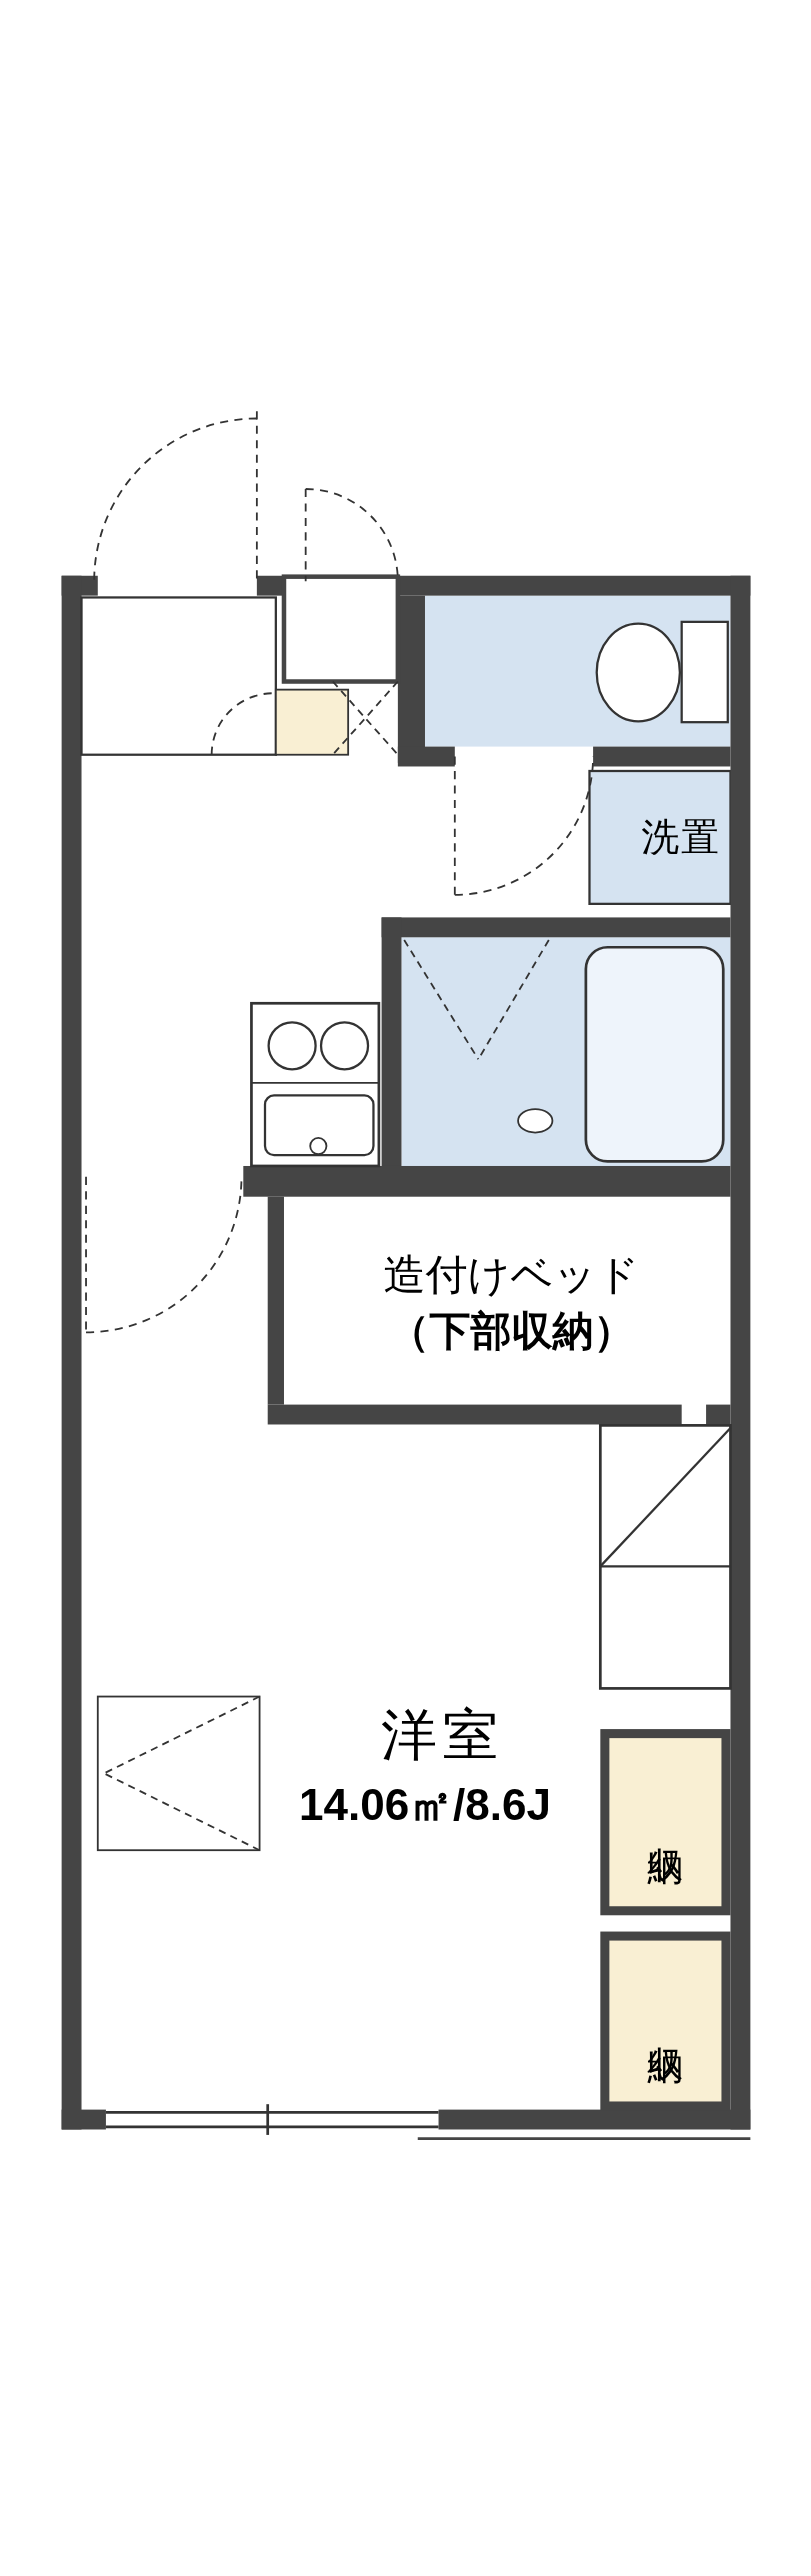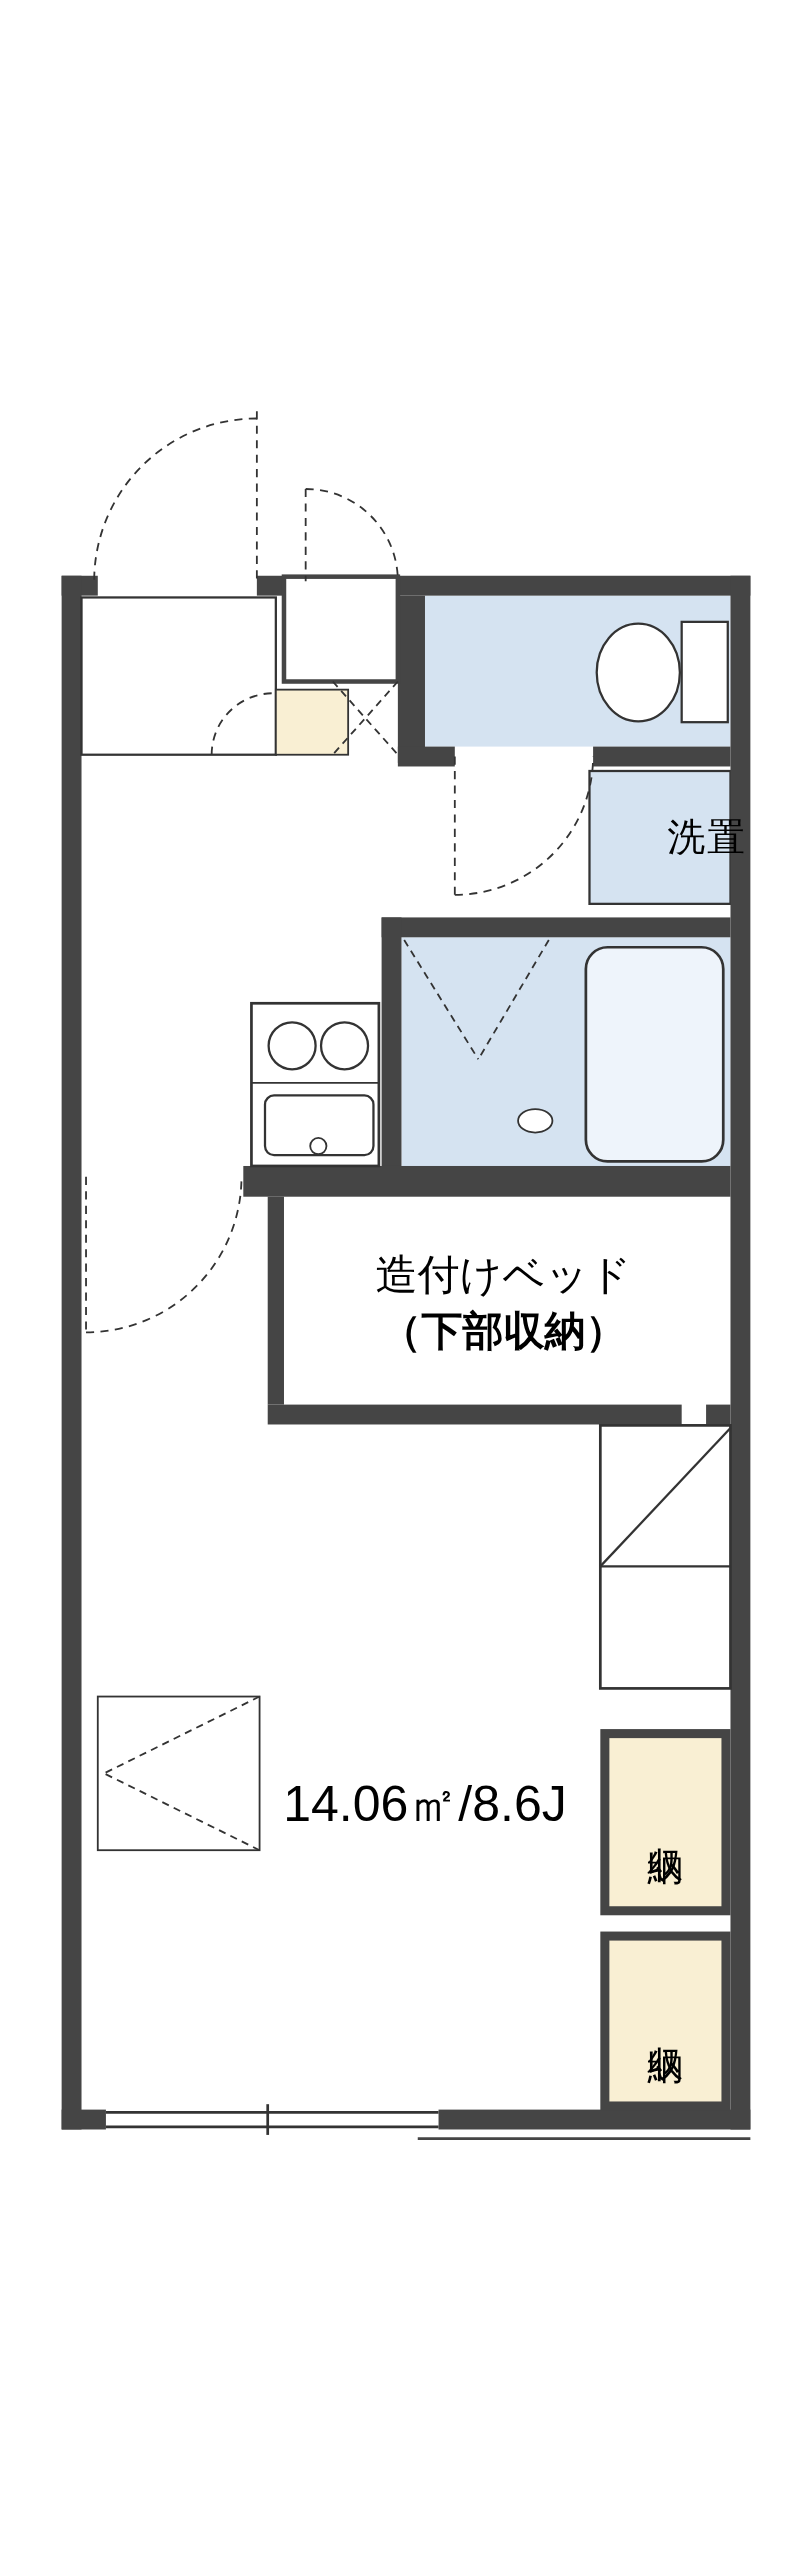--- a/index.html
+++ b/index.html
@@ -26,21 +26,21 @@
   .label.vertical {
     writing-mode: vertical-rl;
     text-orientation: upright;
     letter-spacing: 4.5px;
   }
   .bed-label { flex-direction: column; }
   .bed-label .l1 { font-size: 42px; }
   .bed-label .l2 { font-size: 41px; font-weight: bold; }
   .washer-label { font-size: 38px; letter-spacing: 1.8px; }
   .room-title { font-size: 56px; letter-spacing: 5.4px; }
-  .room-area { font-size: 50px; }
+  .room-area { font-size: 44px; font-weight: bold; }
   .storage-label { font-size: 36px; }
 </style>
 </head>
 <body>
 
 <div class="canvas">
 
   <svg width="812" height="2576" viewBox="0 0 898 2850">
 
     <g>
@@ -118,27 +118,28 @@
       <path d="M338,541 A102,102 0 0 1 440,643"></path>
       <line x1="338" y1="541" x2="338" y2="643"></line>
       <path d="M234,835 A68,68 0 0 1 302,767"></path>
       <path d="M503,990 A153,153 0 0 0 656,837"></path>
       <line x1="503" y1="837" x2="503" y2="990"></line>
       <path d="M95,1474 A172,172 0 0 0 267,1302"></path>
       <line x1="95" y1="1302" x2="95" y2="1474"></line>
     </g>
   </svg>
 
-  <div class="label washer-label" style="left:615px; top:771px; width:141px; height:133px;padding-left:43px;">洗置</div>
+  <div class="label washer-label" style="left:589px; top:771px; width:141px; height:133px;padding-left:43px;">洗置</div>
 
-  <div class="label bed-label" style="left:280px; top:1227px; width:447px; height:152px;">
+  <div class="label bed-label" style="left:288px; top:1227px; width:447px; height:152px;">
     <span class="l1">造付けベッド</span>
     <span class="l2">（下部収納）</span>
   </div>
 
+  <div class="label room-title" style="left:271px; top:1696px; width:343px; height:78px;">洋室</div>
 
   <div class="label room-area" style="left:181px; top:1777px; width:488px; height:56px;">14.06㎡/8.6J</div>
 
   <div class="label vertical storage-label" style="left:600px; top:1729px; width:130px; height:186px;">収納</div>
 
   <div class="label vertical storage-label" style="left:600px; top:1932px; width:130px; height:179px;">収納</div>
 
 </div>
 
 

